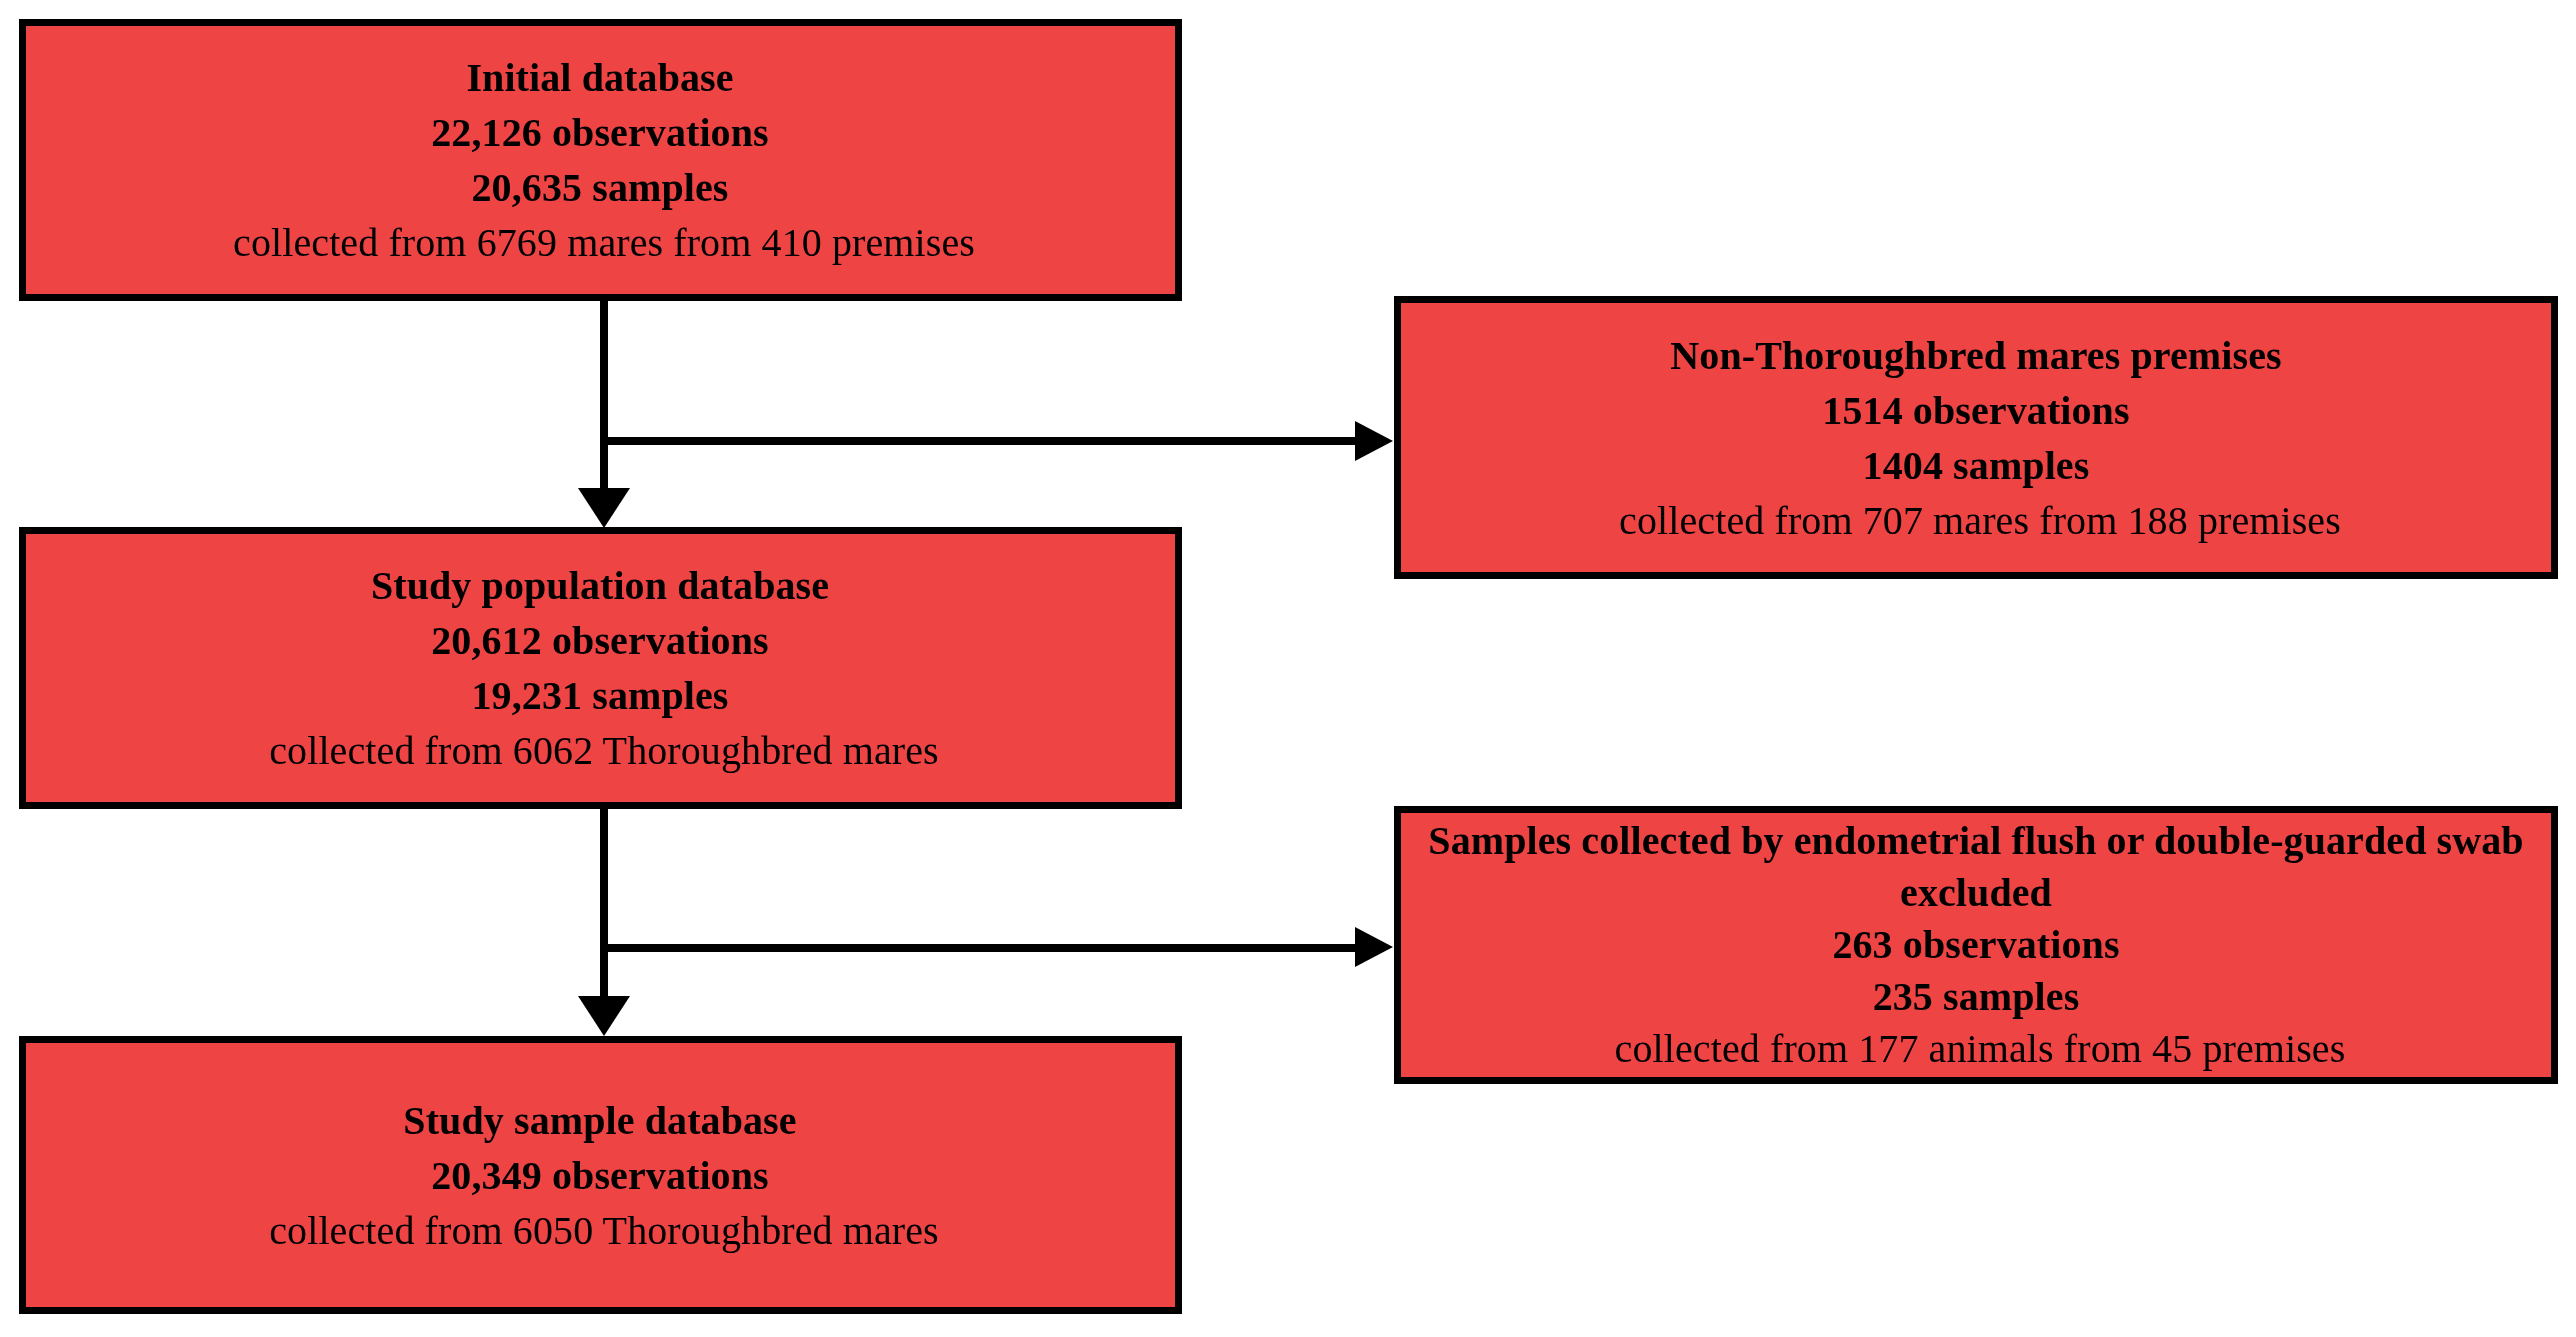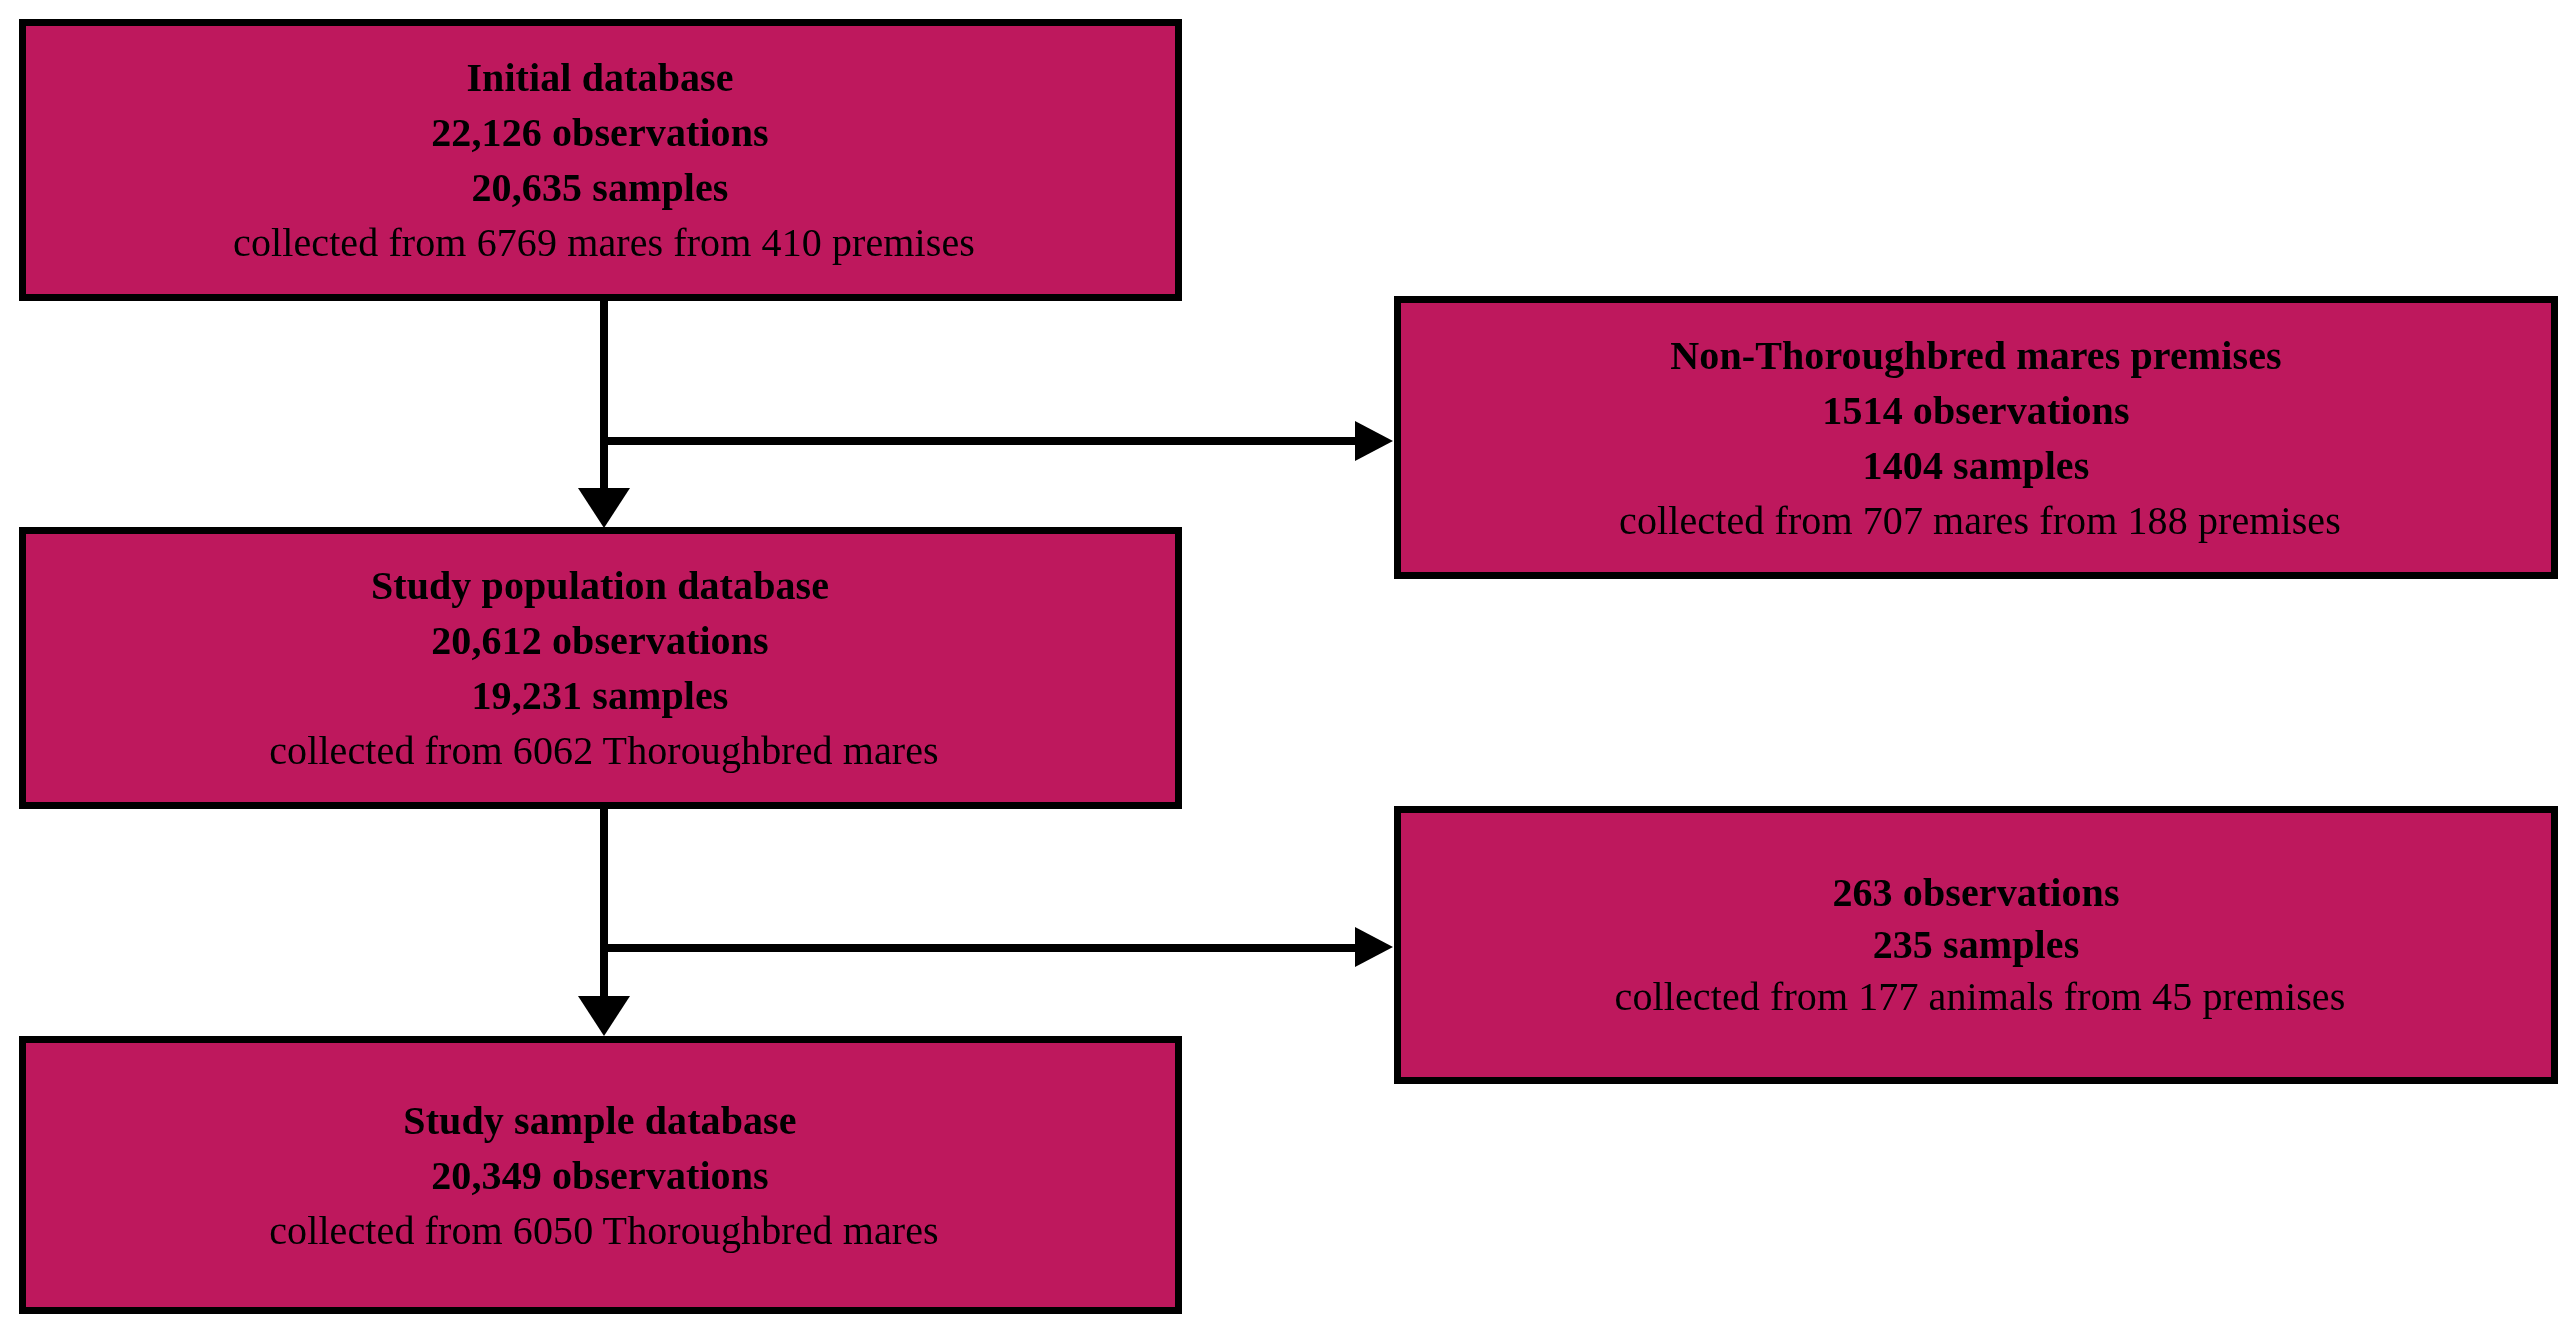--- a/index.html
+++ b/index.html
@@ -15,21 +15,21 @@
     overflow: hidden;
     font-family: "Liberation Serif", "DejaVu Serif", serif;
     color: #000000;
   }
 
   
   .fbox {
     position: absolute;
     box-sizing: border-box;
     border: 7.5px solid #000000;
-    background: #be185d;
+    background: #ef4444;
     display: flex;
     flex-direction: column;
     align-items: center;
     justify-content: center;
     text-align: center;
   }
   .fline {
     display: block;
     width: 100%;
     font-size: 40px;
@@ -120,20 +120,21 @@
   </div>
 
   <div class="fbox" id="box-population">
     <span class="fline bold">Study population database</span>
     <span class="fline bold">20,612 observations</span>
     <span class="fline bold">19,231 samples</span>
     <span class="fline reg">collected from 6062 Thoroughbred mares</span>
   </div>
 
   <div class="fbox" id="box-excluded-2">
+    <span class="fline bold wrap">Samples collected by endometrial flush or double-guarded swab excluded</span>
     <span class="fline bold">263 observations</span>
     <span class="fline bold">235 samples</span>
     <span class="fline reg">collected from 177 animals from 45 premises</span>
   </div>
 
   <div class="fbox" id="box-sample">
     <span class="fline bold">Study sample database</span>
     <span class="fline bold">20,349 observations</span>
     <span class="fline reg">collected from 6050 Thoroughbred mares</span>
   </div>

